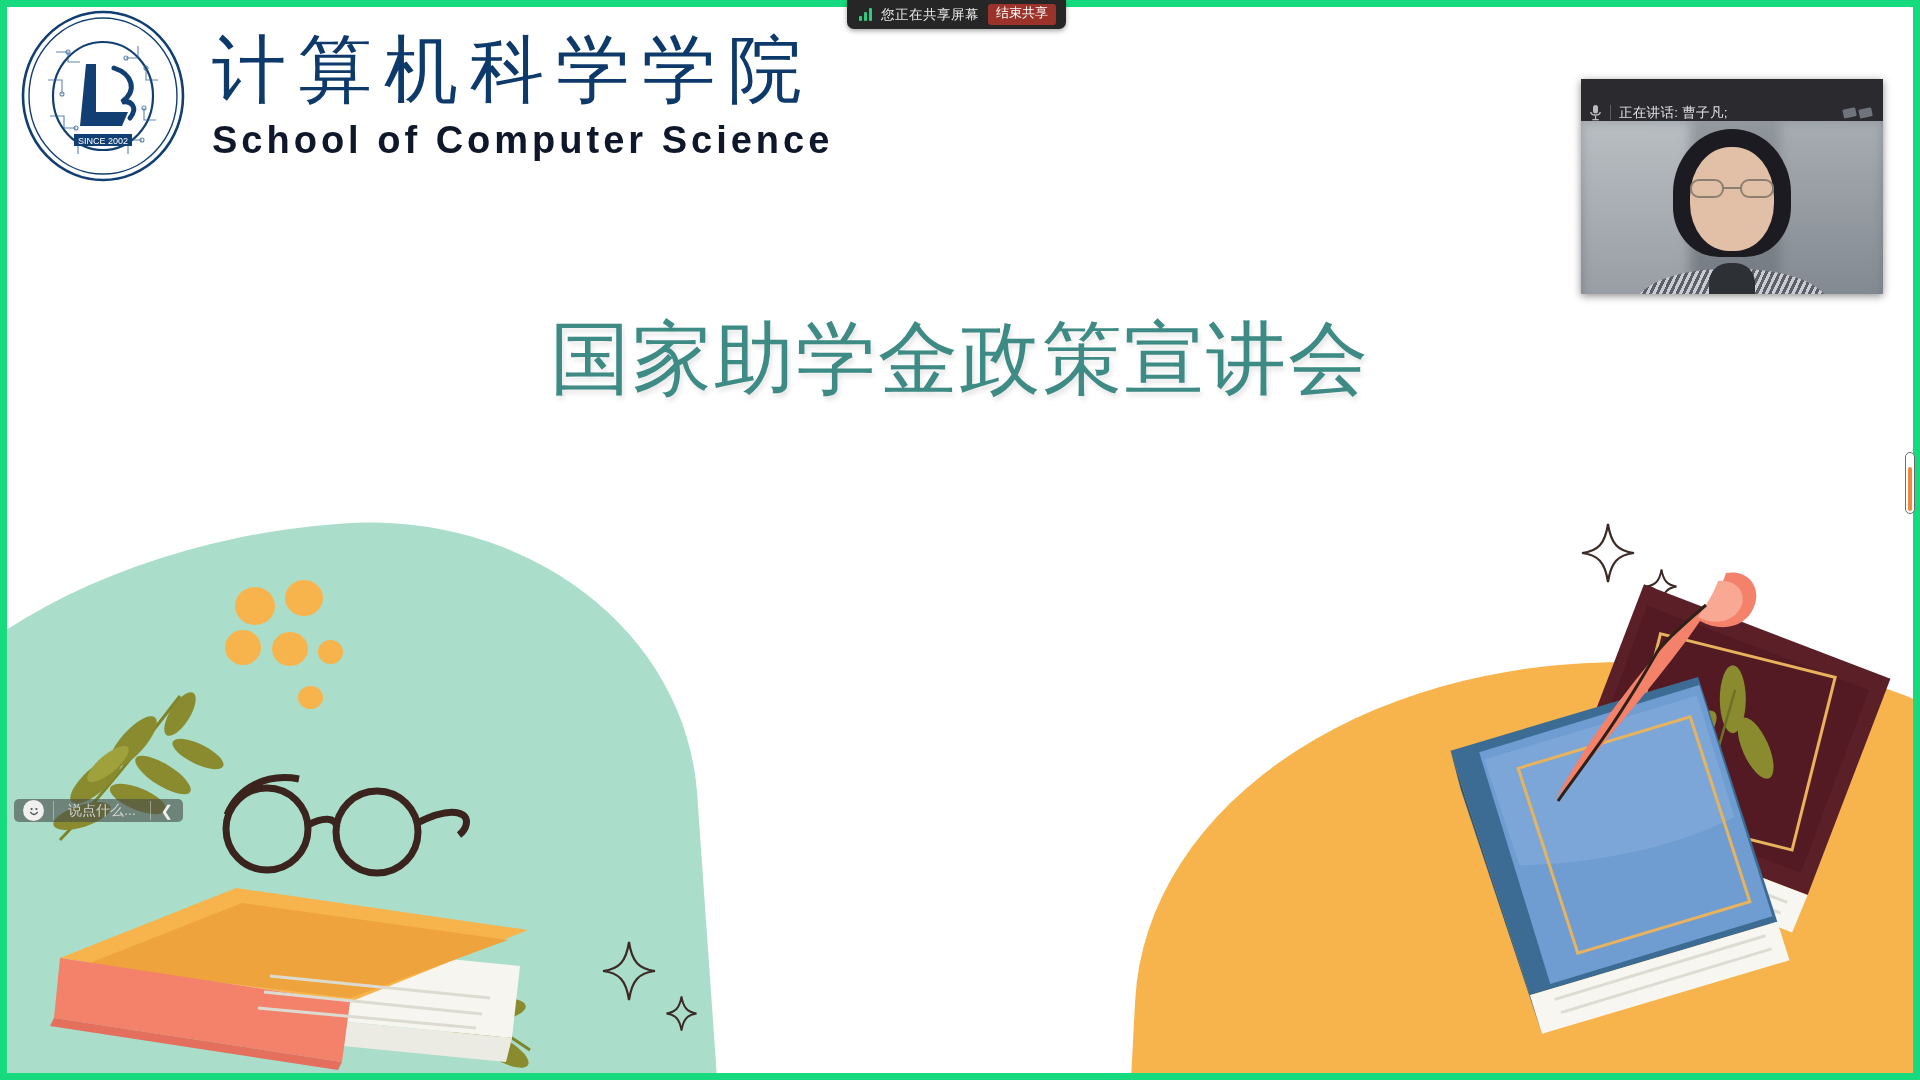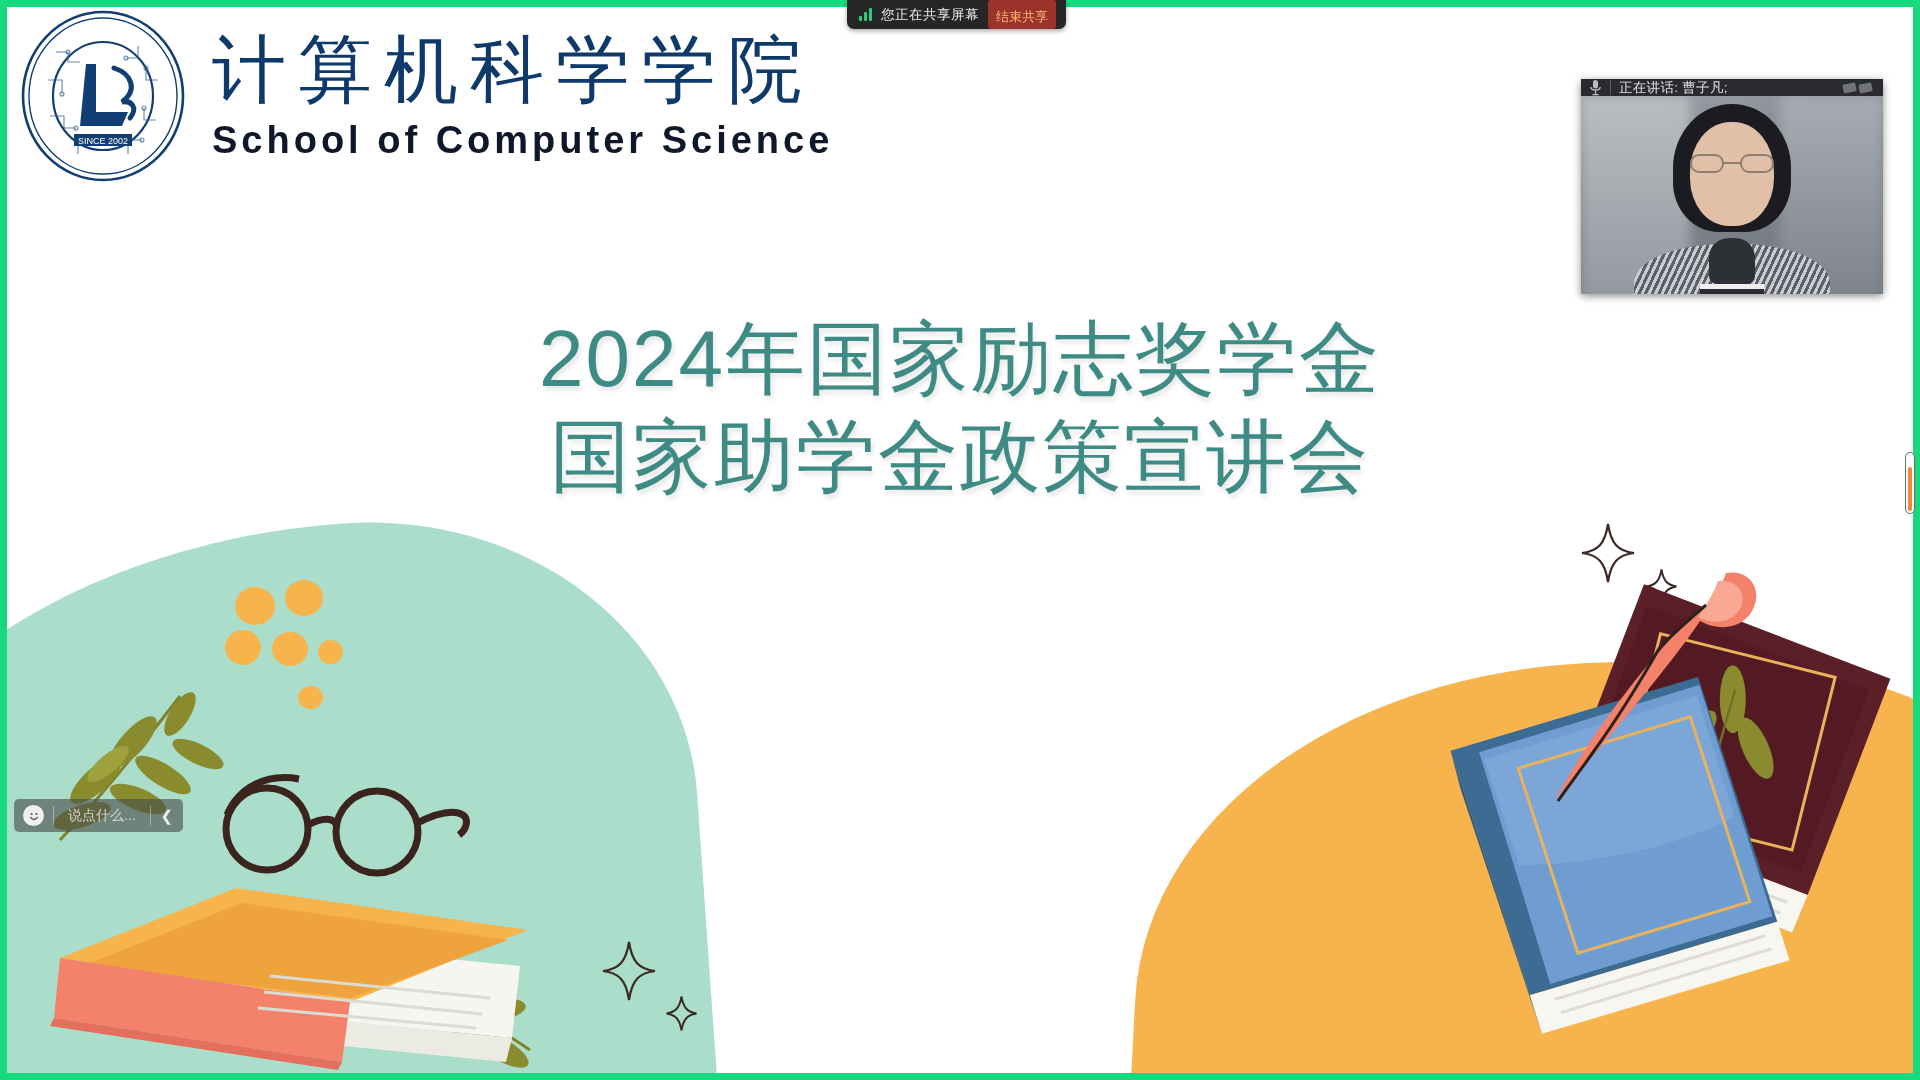--- a/index.html
+++ b/index.html
@@ -155,23 +155,23 @@
   #share-banner .bars { display:flex; align-items:flex-end; gap:2px; height:13px; }
   #share-banner .bars i { display:block; width:3px; background:#2ecb7e; border-radius:1px; }
   #share-banner .bars i:nth-child(1){ height:5px; }
   #share-banner .bars i:nth-child(2){ height:9px; }
   #share-banner .bars i:nth-child(3){ height:13px; }
   #share-text {
     color:#e9e9e9; font-size:13.5px; letter-spacing:.5px; white-space:nowrap;
   }
   #stop-share-btn {
     background:#9c332b;
-    color:#fdba74;
+    color:#ffffff;
     font-size:13px;
-    padding:8px 8px 3px;
+    padding:0 8px 3px;
     border-radius:3px;
     border:none;
     white-space:nowrap;
     cursor:pointer;
   }
 
   
   #video-panel {
     position:absolute;
     left:1581px; top:79px;
@@ -181,20 +181,21 @@
     box-shadow:0 2px 8px rgba(0,0,0,.45);
     overflow:hidden;
   }
   #video-header {
     height:17px;
     background:#2b2b2f;
     display:flex; align-items:center;
     padding:0 8px;
     gap:8px;
     position:relative;
+    margin-top:25px;
   }
   .mic-glyph { width:13px; height:17px; flex:0 0 auto; }
   #video-divider { width:1px; height:15px; background:#5c5c63; }
   #speaking-text {
     color:#dfe0e2; font-size:13.5px; white-space:nowrap; letter-spacing:.3px;
   }
   #video-actions {
     position:absolute; right:7px; top:50%; transform:translateY(-50%);
     display:flex; gap:3px;
   }
@@ -237,21 +238,21 @@
     width:30px; height:30px; background:#f27b22;
     display:flex; align-items:center; justify-content:center; flex:0 0 auto;
   }
   #badge-mic { margin:0 5px 0 8px; display:flex; }
   #badge-name { color:#fff; font-size:14px; padding-right:14px; letter-spacing:.5px; }
 
   
   #chat-bar {
     position:absolute;
     left:14px; top:799px;
-    height:33px;
+    height:23px;
     background:rgba(72,78,74,.62);
     border-radius:5px;
     display:flex; align-items:center;
     z-index:44;
   }
   #chat-emoji {
     width:21px; height:21px; margin:0 9px 0 9px;
     background:#f0f0f0; border-radius:50%;
     display:flex; align-items:center; justify-content:center; flex:0 0 auto;
   }
@@ -451,21 +452,20 @@
         <rect x="56" y="126" width="58" height="12" fill="#123f73"></rect>
         <text x="85" y="136" text-anchor="middle" fill="#ffffff" font-size="9" font-family="Liberation Sans, sans-serif">SINCE 2002</text>
       </svg>
       <div id="logo-text">
         <div id="logo-cn">计算机科学学院</div>
         <div id="logo-en">School of Computer Science</div>
       </div>
     </div>
 
     <div id="title-wrap">
-      <div class="title-line">2024年国家励志奖学金</div>
       <div class="title-line">国家助学金政策宣讲会</div>
     </div>
 
   </div>
 
   <div class="share-border" id="sb-top"></div>
   <div class="share-border" id="sb-bottom"></div>
   <div class="share-border" id="sb-left"></div>
   <div class="share-border" id="sb-right"></div>
 

